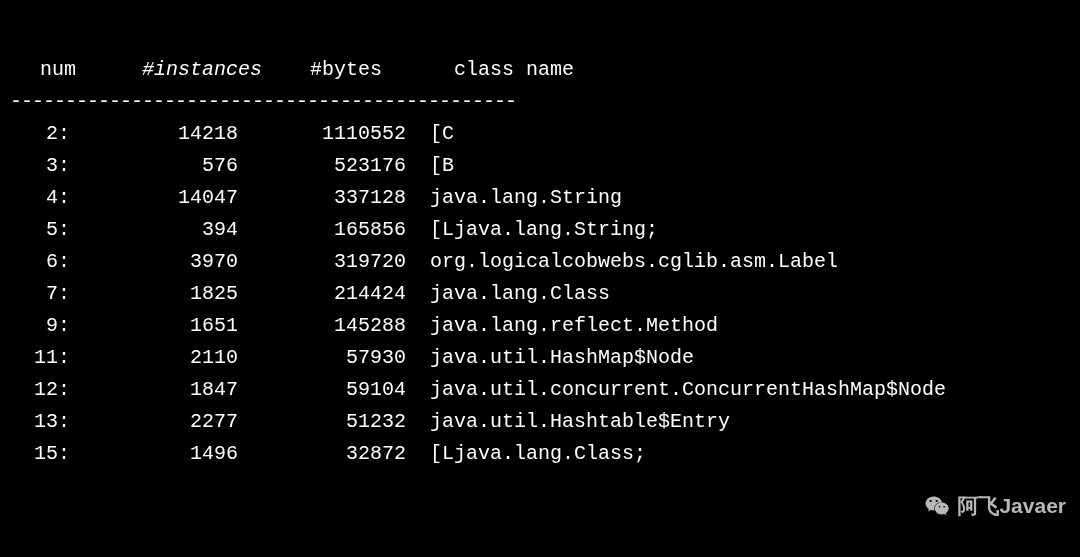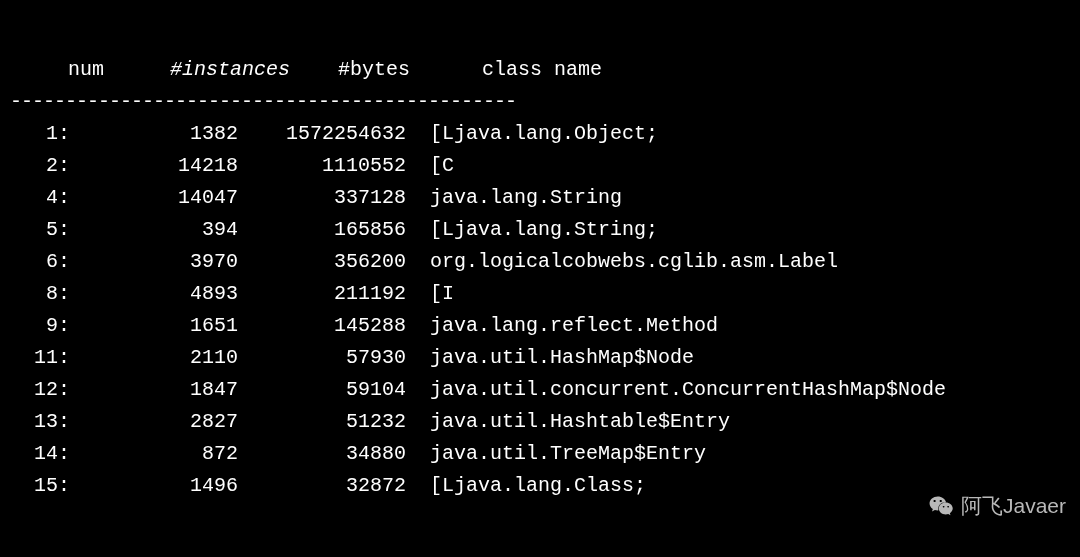--- a/index.html
+++ b/index.html
@@ -50,21 +50,20 @@
     .c-class {
       display: inline-block;
       margin-left: 2ch;
       text-align: left;
     }
     .h-num {
       display: inline-block;
       width: 5ch;
       text-align: left;
       padding-left: 0.5ch;
-      margin-left: 28px;
     }
     .h-inst {
       display: inline-block;
       width: 14ch;
       text-align: right;
       font-style: italic;
     }
     .h-bytes {
       display: inline-block;
       width: 14ch;
@@ -79,20 +78,21 @@
     .watermark {
       position: absolute;
       right: 14px;
       bottom: 34px;
       display: flex;
       align-items: center;
       gap: 6px;
       font-family: -apple-system, "PingFang SC", "Microsoft YaHei", sans-serif;
       font-size: 21px;
       color: #b8b8b8;
+      font-weight: bold;
     }
     .wm-icon {
       width: 28px;
       height: 24px;
       display: inline-flex;
       align-items: center;
       justify-content: center;
     }
     .wm-icon svg {
       width: 28px;
@@ -101,31 +101,30 @@
     }
   </style>
 </head>
 <body>
 
 <div class="header-row">
   <span class="h-num">num</span><span class="h-inst">#instances</span><span class="h-bytes">#bytes</span><span class="h-class">class name</span>
 </div>
 <div class="separator">----------------------------------------------</div>
 <div id="rows-container">
-    <div class="row"><span class="c-num">1:</span><span class="c-inst">1382</span><span class="c-bytes">1572254632</span><span class="c-class">[Ljava.lang.Object;</span></div>
     <div class="row"><span class="c-num">2:</span><span class="c-inst">14218</span><span class="c-bytes">1110552</span><span class="c-class">[C</span></div>
+    <div class="row"><span class="c-num">3:</span><span class="c-inst">576</span><span class="c-bytes">523176</span><span class="c-class">[B</span></div>
     <div class="row"><span class="c-num">4:</span><span class="c-inst">14047</span><span class="c-bytes">337128</span><span class="c-class">java.lang.String</span></div>
     <div class="row"><span class="c-num">5:</span><span class="c-inst">394</span><span class="c-bytes">165856</span><span class="c-class">[Ljava.lang.String;</span></div>
-    <div class="row"><span class="c-num">6:</span><span class="c-inst">3970</span><span class="c-bytes">356200</span><span class="c-class">org.logicalcobwebs.cglib.asm.Label</span></div>
-    <div class="row"><span class="c-num">8:</span><span class="c-inst">4893</span><span class="c-bytes">211192</span><span class="c-class">[I</span></div>
+    <div class="row"><span class="c-num">6:</span><span class="c-inst">3970</span><span class="c-bytes">319720</span><span class="c-class">org.logicalcobwebs.cglib.asm.Label</span></div>
+    <div class="row"><span class="c-num">7:</span><span class="c-inst">1825</span><span class="c-bytes">214424</span><span class="c-class">java.lang.Class</span></div>
     <div class="row"><span class="c-num">9:</span><span class="c-inst">1651</span><span class="c-bytes">145288</span><span class="c-class">java.lang.reflect.Method</span></div>
     <div class="row"><span class="c-num">11:</span><span class="c-inst">2110</span><span class="c-bytes">57930</span><span class="c-class">java.util.HashMap$Node</span></div>
     <div class="row"><span class="c-num">12:</span><span class="c-inst">1847</span><span class="c-bytes">59104</span><span class="c-class">java.util.concurrent.ConcurrentHashMap$Node</span></div>
-    <div class="row"><span class="c-num">13:</span><span class="c-inst">2827</span><span class="c-bytes">51232</span><span class="c-class">java.util.Hashtable$Entry</span></div>
-    <div class="row"><span class="c-num">14:</span><span class="c-inst">872</span><span class="c-bytes">34880</span><span class="c-class">java.util.TreeMap$Entry</span></div>
+    <div class="row"><span class="c-num">13:</span><span class="c-inst">2277</span><span class="c-bytes">51232</span><span class="c-class">java.util.Hashtable$Entry</span></div>
     <div class="row"><span class="c-num">15:</span><span class="c-inst">1496</span><span class="c-bytes">32872</span><span class="c-class">[Ljava.lang.Class;</span></div>
   </div>
 
 <div class="watermark">
   <span class="wm-icon">
     <svg viewBox="0 0 1024 1024" xmlns="http://www.w3.org/2000/svg">
       <path d="M693.1 347.5c11.4 0 22.6.9 33.7 2.3-30.3-141-181-245.7-353.1-245.7C181.2 104.1 23.8 235 23.8 401.3c0 96 52.3 174.9 139.7 236.2l-34.9 105 122.1-61.2c43.7 8.6 78.7 17.5 122.3 17.5 11 0 21.8-.5 32.5-1.4-6.8-23.3-10.7-47.7-10.7-73 .1-152.3 130.8-276.9 298.3-276.9zM504.5 252.9c26.3 0 43.7 17.3 43.7 43.6 0 26.2-17.4 43.8-43.7 43.8-26.2 0-52.5-17.6-52.5-43.8 0-26.3 26.3-43.6 52.5-43.6zm-261.8 87.4c-26.2 0-52.7-17.6-52.7-43.8 0-26.3 26.5-43.6 52.7-43.6 26.2 0 43.6 17.3 43.6 43.6 0 26.2-17.4 43.8-43.6 43.8zm769.7 280.4c0-139.7-139.7-253.5-296.7-253.5-166.2 0-297.1 113.8-297.1 253.5 0 139.9 130.9 253.5 297.1 253.5 34.8 0 69.9-8.8 104.8-17.5l95.8 52.5-26.3-87.3c70.1-52.7 122.4-122.4 122.4-201.2zM619.3 576.9c-17.4 0-35-17.3-35-35 0-17.4 17.6-35 35-35 26.4 0 43.7 17.6 43.7 35 0 17.7-17.3 35-43.7 35zm192.2 0c-17.3 0-34.8-17.3-34.8-35 0-17.4 17.5-35 34.8-35 26.2 0 43.8 17.6 43.8 35 0 17.7-17.6 35-43.8 35z"></path>
     </svg>
   </span>
   <span>阿飞Javaer</span>

